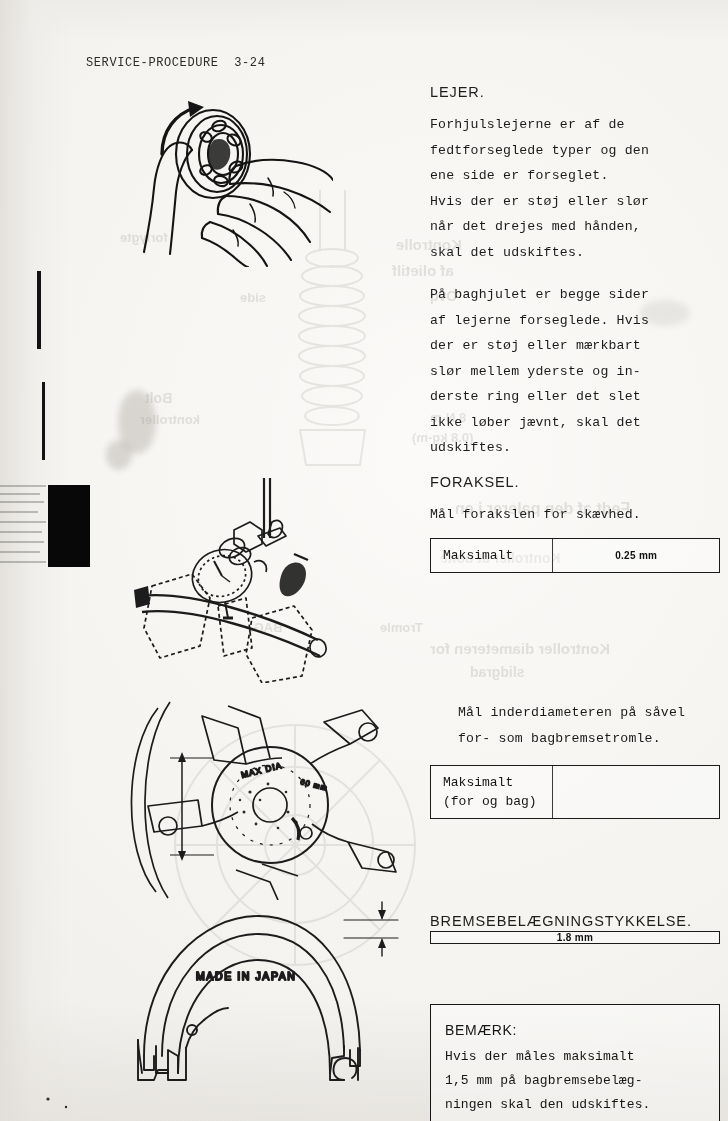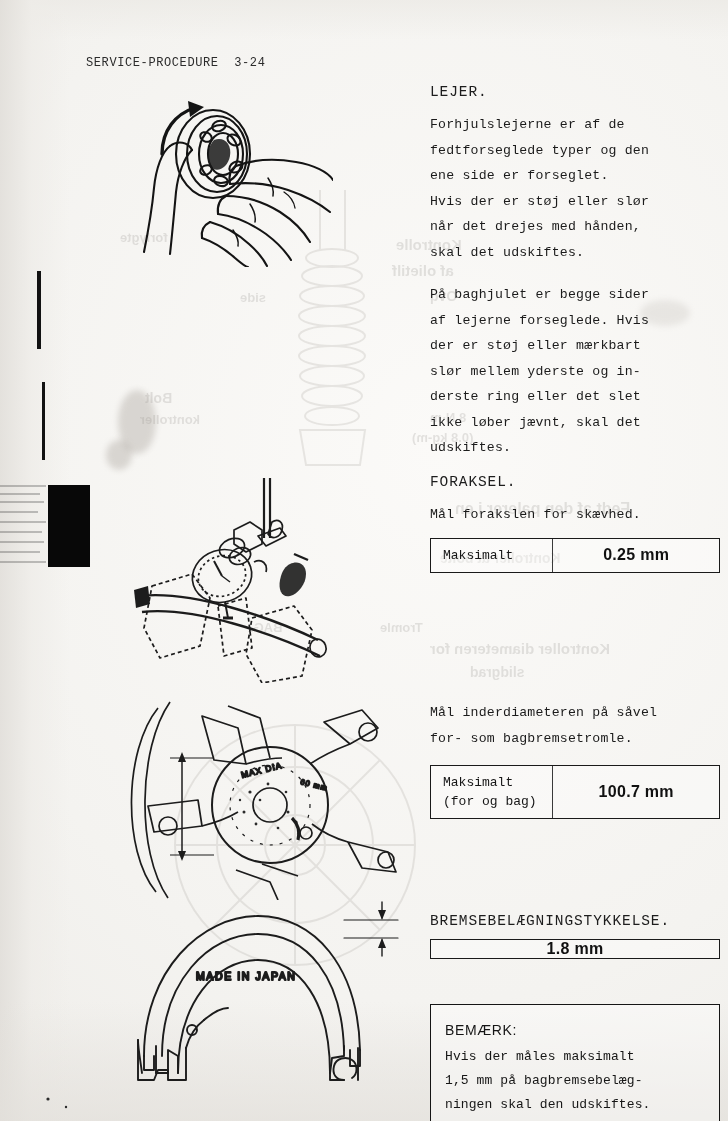--- a/index.html
+++ b/index.html
@@ -22,21 +22,21 @@
     background:linear-gradient(180deg,#e9e7e2 0%,rgba(244,243,240,0) 100%);opacity:.6;}
 
   
   .hdr{
     position:absolute;left:86px;top:56px;
     font-family:"Liberation Mono","DejaVu Sans Mono",monospace;
     font-size:12px;letter-spacing:.6px;color:#2b2b2b;white-space:pre;
   }
   .col{position:absolute;left:430px;top:84px;width:290px;}
   .sec-title{
-    font-family:Liberation Mono, monospace;
+    font-family:Liberation Sans, sans-serif;
     font-size:14.5px;letter-spacing:.9px;color:#1d1d1d;
     margin:0 0 12px 0;font-weight:400;
   }
   .para{
     font-family:"Liberation Mono","DejaVu Sans Mono",monospace;
     font-size:13.2px;line-height:25.5px;color:#1b1b1b;
     margin:0 0 17px 0;letter-spacing:.2px;white-space:pre-line;
   }
   .blk{position:absolute;width:290px;}
 
@@ -45,21 +45,21 @@
     border:1.6px solid #1a1a1a;display:flex;align-items:stretch;background:rgba(255,255,255,.35);
   }
   .spec .lbl{
     flex:0 0 38%;padding:7px 0 7px 12px;
     font-family:"Liberation Mono","DejaVu Sans Mono",monospace;
     font-size:13px;line-height:19px;color:#161616;white-space:pre-line;
     border-right:1.4px solid #3a3a3a;
   }
   .spec .val{
     flex:1;display:flex;align-items:center;justify-content:center;
-    font-family:"Liberation Sans",sans-serif;font-size:16px;font-weight:700;color:#111;
+    font-family:"Liberation Sans",sans-serif;font-size:10px;font-weight:700;color:#111;
     letter-spacing:.3px;
   }
   .note{
     border:1.8px solid #151515;padding:17px 12px 11px 14px;background:rgba(255,255,255,.4);
   }
   .note .nt{
     font-family:"Liberation Sans",sans-serif;font-size:14px;letter-spacing:.6px;
     color:#151515;margin-bottom:7px;
   }
   .note .nb{
@@ -349,31 +349,30 @@
   <div class="blk" style="left:430px;top:474px;">
     <div class="sec-title">FORAKSEL.</div>
     <div class="para" style="margin-bottom:10px;">Mål forakslen for skævhed.</div>
     <div class="spec">
       <div class="lbl">Maksimalt</div>
       <div class="val">0.25 mm</div>
     </div>
   </div>
 
   <div class="blk" style="left:430px;top:700px;">
-    <div class="para" style="margin-bottom:14px;">Mål inderdiameteren på såvel
+    <div class="para" style="margin-bottom:14px;margin-left:28px;">Mål inderdiameteren på såvel
 for- som bagbremsetromle.</div>
     <div class="spec">
       <div class="lbl">Maksimalt
 (for og bag)</div>
-      <div class="val">100.7 mm</div>
     </div>
   </div>
 
   <div class="blk" style="left:430px;top:913px;">
-    <div class="sec-title" style="margin-bottom:10px;">BREMSEBELÆGNINGSTYKKELSE.</div>
+    <div class="sec-title" style="margin-bottom:2px;">BREMSEBELÆGNINGSTYKKELSE.</div>
     <div class="spec">
       <div class="val">1.8 mm</div>
     </div>
   </div>
 
   <div class="blk" style="left:430px;top:1004px;">
     <div class="note">
       <div class="nt">BEMÆRK:</div>
       <div class="nb">Hvis der måles maksimalt
 1,5 mm på bagbremsebelæg-

